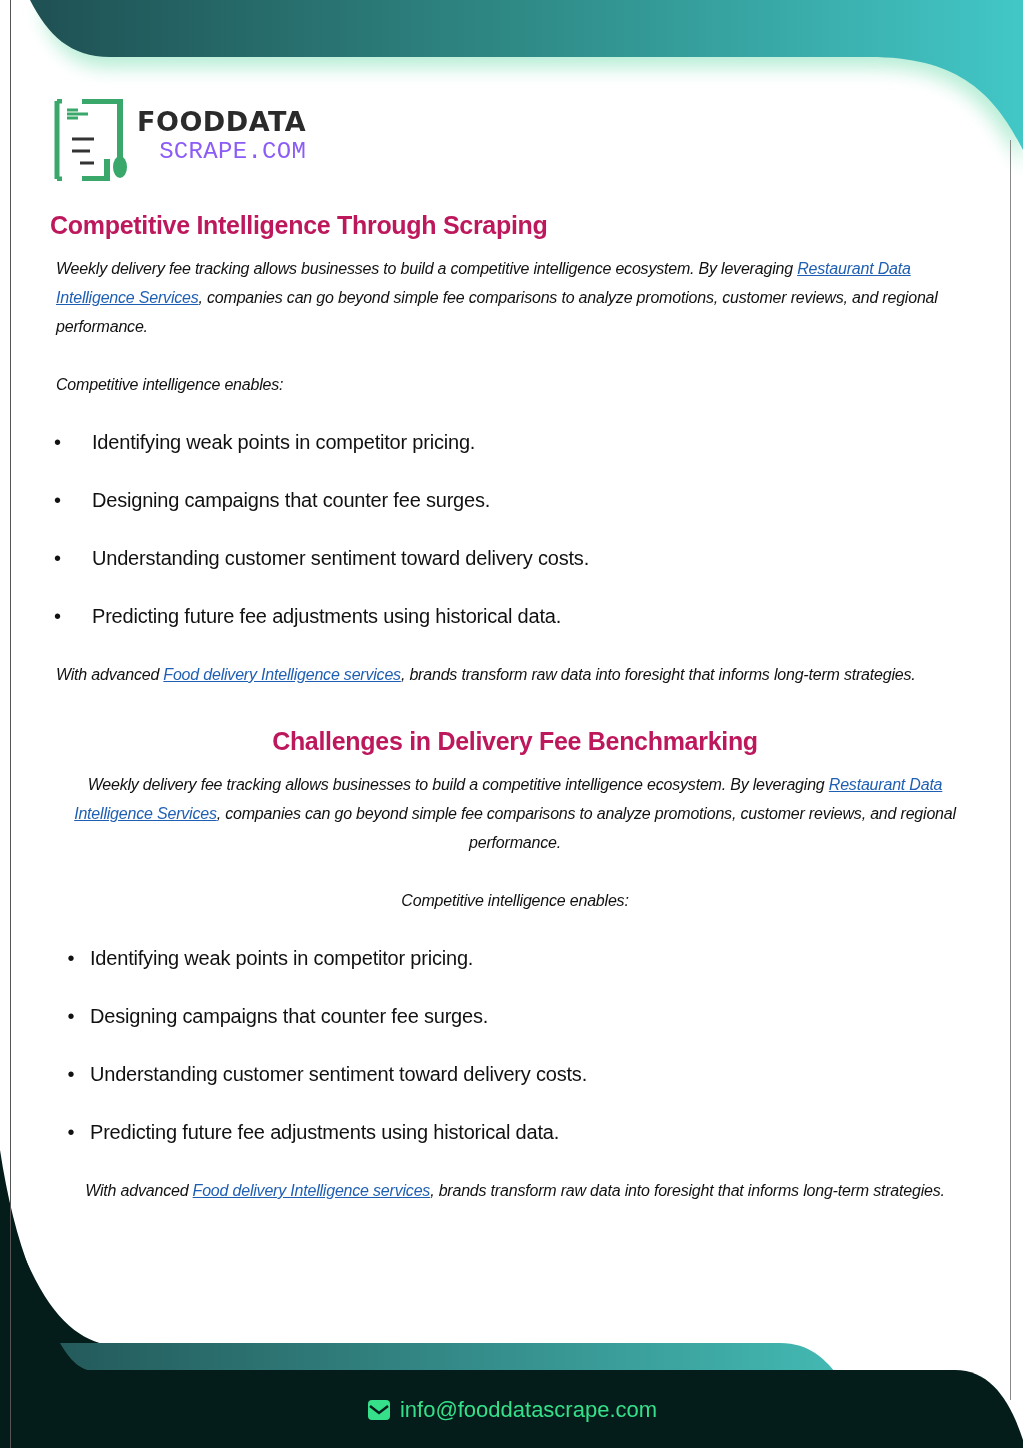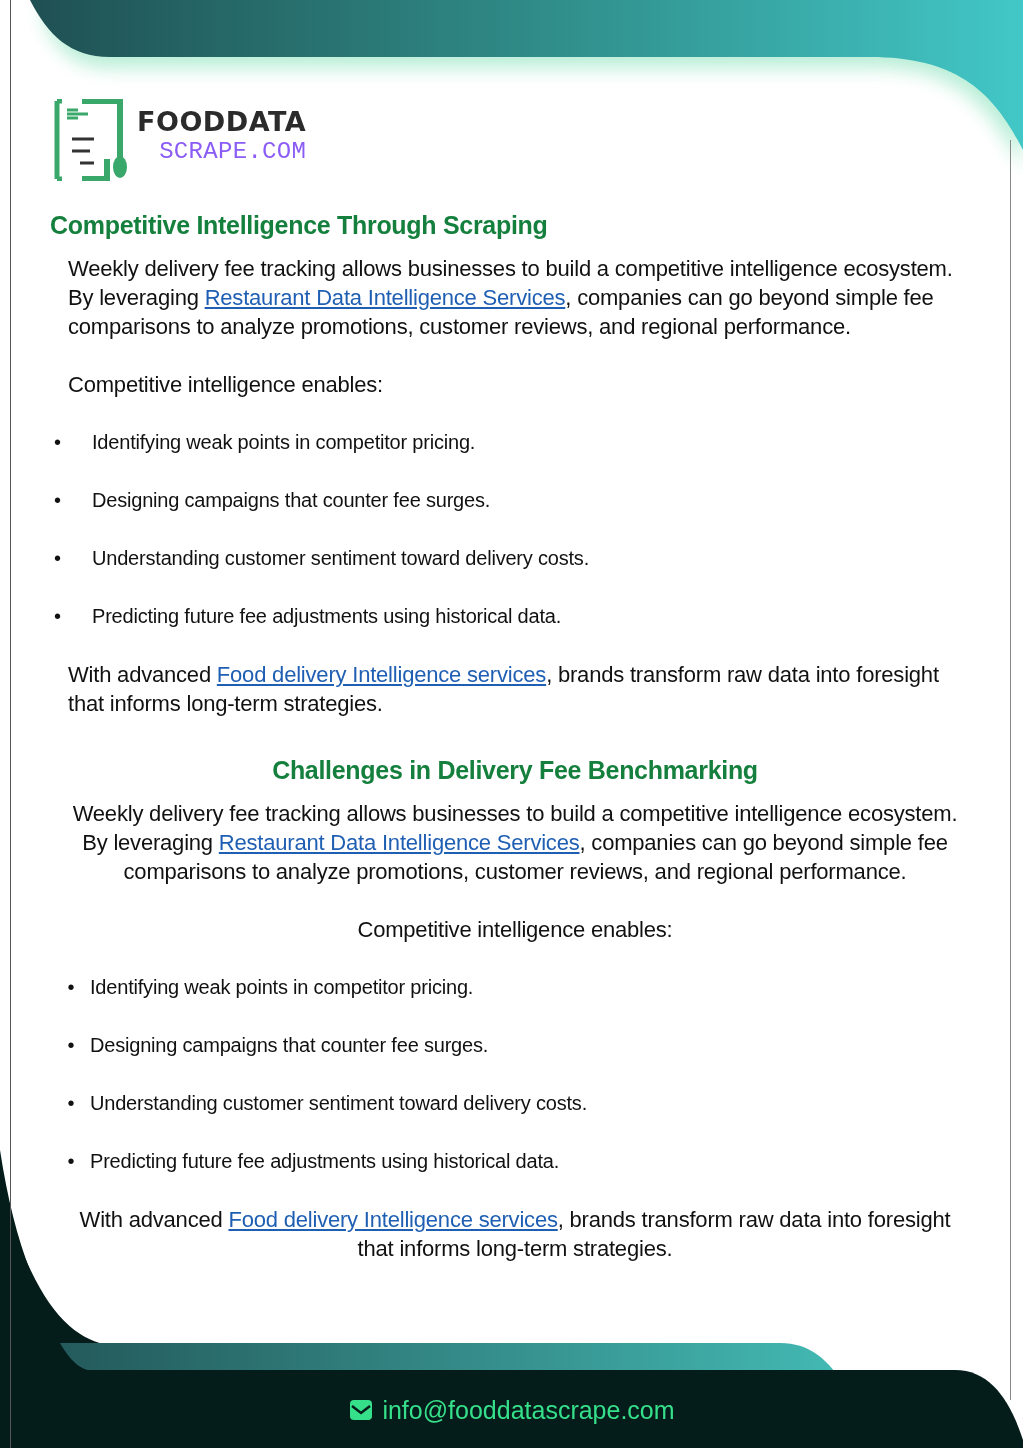--- a/index.html
+++ b/index.html
@@ -12,28 +12,28 @@
   .frame { position: absolute; left: 0; top: 0; width: 1023px; height: 1448px; }
   .border-l { position: absolute; left: 10px; top: 0; width: 1px; height: 1448px; background: #555; }
   .border-r { position: absolute; left: 1010px; top: 140px; width: 1px; height: 1260px; background: #888; }
 
   .logo { position: absolute; left: 52px; top: 99px; width: 290px; height: 85px; text-align: right; }
   .logo-text { position: absolute; left: 85px; top: 8px; }
   .logo-line1 { font-family: "DejaVu Sans", sans-serif; font-weight: bold; font-size: 27px; color: #2b2b2b; letter-spacing: 0.5px; line-height: 30px; }
   .logo-line2 { font-family: Liberation Mono, monospace; font-size: 24px; color: #8b5cf6; line-height: 30px; letter-spacing: 0.3px; }
 
   .content { position: absolute; left: 50px; top: 205px; width: 930px; }
-  h2 { font-family: "Liberation Sans", sans-serif; font-weight: bold; font-size: 25px; margin: 0; color: #15803d; letter-spacing: -0.3px; }
-  p { font-size: 22px; line-height: 29px; margin: 16px; color: #111; letter-spacing: -0.2px; }
+  h2 { font-family: "Liberation Sans", sans-serif; font-weight: bold; font-size: 25px; margin: 0; color: #be185d; letter-spacing: -0.3px; }
+  p { font-size: 16px; line-height: 29px; margin: 4px; color: #111; letter-spacing: -0.2px; font-style: italic; }
   a.link { color: #1f5fb3; text-decoration: underline; }
   .bullet { display: flex; font-size: 20px; line-height: 29px; color: #111; letter-spacing: -0.2px; }
   .bullet .dot { width: 38px; padding-left: 2px; }
 
   .footer { position: absolute; left: 0; top: 1390px; width: 1023px; height: 40px; display: flex; align-items: center; justify-content: center; gap: 36px; }
-  .footer-item { display: flex; align-items: center; gap: 8px; color: #36e08a; font-size: 25px; font-family: "Liberation Sans", sans-serif; }
+  .footer-item { display: flex; align-items: center; gap: 8px; color: #36e08a; font-size: 22px; font-family: "Liberation Sans", sans-serif; }
 </style>
 </head>
 <body>
 
 <svg class="frame" viewBox="0 0 1023 1448" width="1023" height="1448">
   <defs>
     <linearGradient id="topGrad" x1="0" y1="0" x2="1" y2="0">
       <stop offset="0" stop-color="#1f4f52"></stop>
       <stop offset="0.5" stop-color="#2f8a86"></stop>
       <stop offset="1" stop-color="#42c7c7"></stop>

